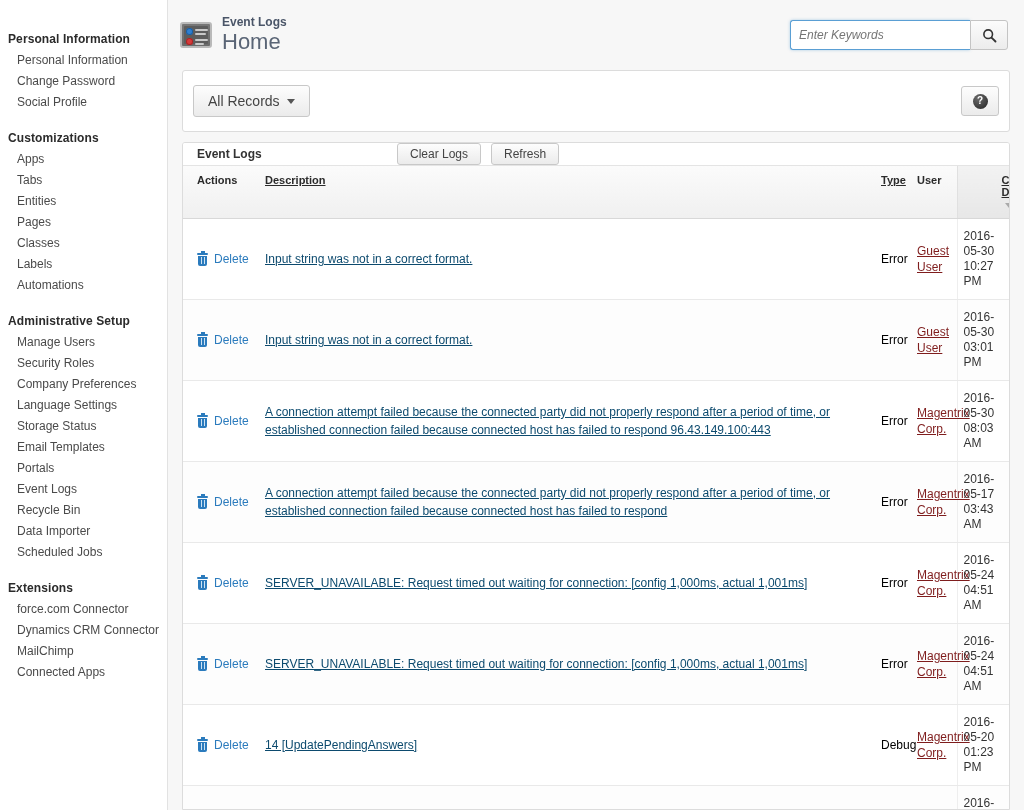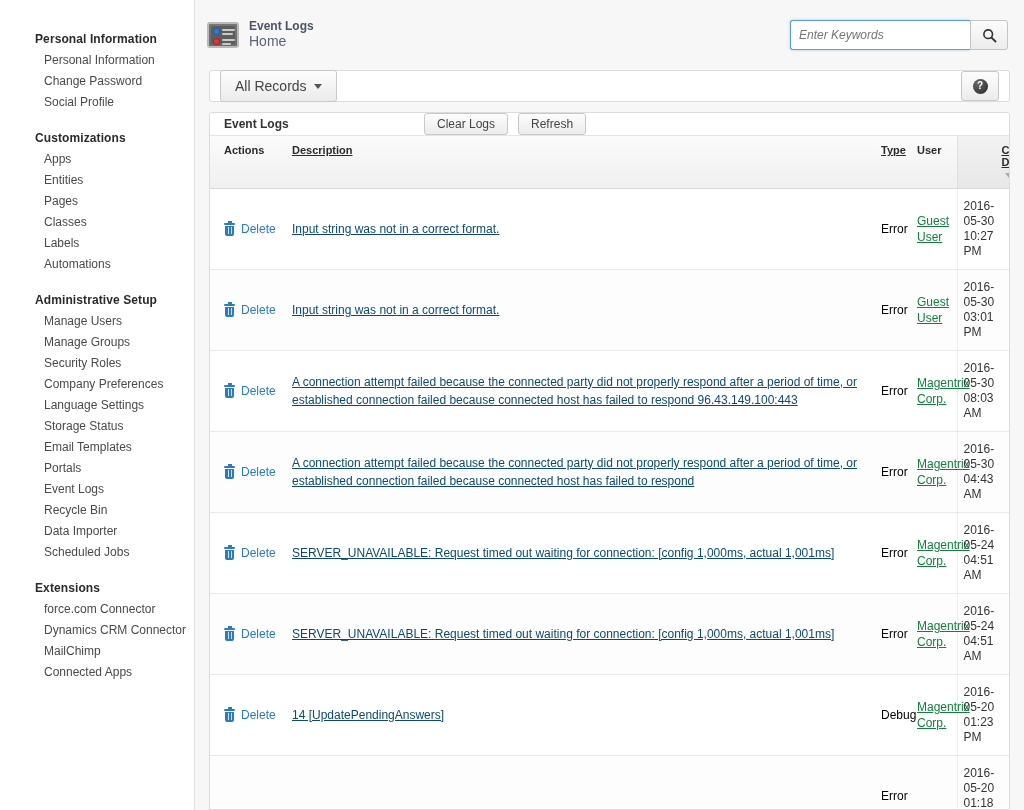--- a/index.html
+++ b/index.html
@@ -13,21 +13,20 @@
     overflow:hidden;
   }
   .page { display:flex; width:1024px; height:810px; }
 
   
   .sidebar {
     width:168px; min-width:168px; height:810px;
     background:#ffffff;
     border-right:1px solid #e2e2e2;
     padding-top:30px;
-    margin-left:27px;
   }
   .nav-group { margin-bottom:16px; }
   .nav-group-title {
     font-weight:bold; font-size:12px; color:#2b2b2b;
     padding:2px 0 4px 8px; letter-spacing:0.1px;
   }
   .nav-item {
     font-size:12px; color:#4a4a4a;
     padding:3px 0 3px 17px;
     cursor:pointer; white-space:nowrap;
@@ -67,21 +66,21 @@
   .app-icon .ln {
     position:absolute; left:13px; height:2px; background:#c9c9c9; border-radius:1px;
   }
   .app-icon .l1 { top:5px; width:13px; }
   .app-icon .l2 { top:9px; width:11px; }
   .app-icon .l3 { top:15px; width:13px; }
   .app-icon .l4 { top:19px; width:9px; }
 
   .app-titles { line-height:1.1; }
   .app-sub { font-size:12px; font-weight:bold; color:#4a5568; margin-bottom:1px; }
-  .app-title { font-size:14px; color:#5a6576; font-weight:normal; }
+  .app-title { font-size:22px; color:#5a6576; font-weight:normal; }
 
   .searchbox { display:flex; align-items:stretch;justify-content:space-between; }
   .searchbox input {
     width:180px; height:30px;
     border:1px solid #5a9fd4;
     border-right:none;
     border-radius:3px 0 0 3px;
     padding:0 8px;
     font-family:"Liberation Sans", sans-serif;
     font-size:12px; font-style:italic; color:#999;
@@ -94,21 +93,21 @@
     border:1px solid #c4c4c4; border-radius:0 3px 3px 0;
     background:linear-gradient(#fcfcfc,#ececec);
     display:flex; align-items:center; justify-content:center;
     cursor:pointer;
   }
 
   
   .filterbar {
     margin:0 14px 0 14px;
     background:#fff; border:1px solid #dcdcdc; border-radius:3px;
-    height:32px; display:flex; align-items:center;
+    height:62px; display:flex; align-items:center;
     padding:0 10px; justify-content:space-between;
   }
   .btn {
     font-family:"Liberation Sans", sans-serif;
     background:linear-gradient(#fdfdfd,#ebebeb);
     border:1px solid #c8c8c8; border-radius:3px;
     color:#444; cursor:pointer;
   }
   .btn-records { height:32px; padding:0 14px; font-size:14px; display:flex; align-items:center; gap:7px; }
   .caret { width:0;height:0;border-left:4px solid transparent;border-right:4px solid transparent;border-top:5px solid #555; }
@@ -183,48 +182,48 @@
   .trash .can:before, .trash .can:after {
     content:""; position:absolute; top:1px; width:1px; height:7px; background:#cfe3f3;
   }
   .trash .can:before { left:2.5px; }
   .trash .can:after  { left:5.5px; }
   .desc-link {
     color:#0c4a6e; text-decoration:underline; cursor:pointer;
     display:block; line-height:18px;
   }
   td.c-type { color:#000000; font-size:12px; }
-  .user-link { color:#15803d; text-decoration:underline; cursor:pointer; font-size:12px; line-height:16px; display:inline-block; }
+  .user-link { color:#7f1d1d; text-decoration:underline; cursor:pointer; font-size:12px; line-height:16px; display:inline-block; }
   td.c-date { border-left:1px solid #eee; font-size:12px; color:#333; line-height:15px;margin-left:32px; }
 </style>
 </head>
 <body>
 
 <div class="page">
 
   <nav class="sidebar" id="sidebar">
       <div class="nav-group">
         <div class="nav-group-title">Personal Information</div>
         <div class="nav-item">Personal Information</div>
         <div class="nav-item">Change Password</div>
         <div class="nav-item">Social Profile</div>
       </div>
       <div class="nav-group">
         <div class="nav-group-title">Customizations</div>
         <div class="nav-item">Apps</div>
+        <div class="nav-item">Tabs</div>
         <div class="nav-item">Entities</div>
         <div class="nav-item">Pages</div>
         <div class="nav-item">Classes</div>
         <div class="nav-item">Labels</div>
         <div class="nav-item">Automations</div>
       </div>
       <div class="nav-group">
         <div class="nav-group-title">Administrative Setup</div>
         <div class="nav-item">Manage Users</div>
-        <div class="nav-item">Manage Groups</div>
         <div class="nav-item">Security Roles</div>
         <div class="nav-item">Company Preferences</div>
         <div class="nav-item">Language Settings</div>
         <div class="nav-item">Storage Status</div>
         <div class="nav-item">Email Templates</div>
         <div class="nav-item">Portals</div>
         <div class="nav-item">Event Logs</div>
         <div class="nav-item">Recycle Bin</div>
         <div class="nav-item">Data Importer</div>
         <div class="nav-item">Scheduled Jobs</div>
@@ -360,21 +359,21 @@
                     <span class="can"></span>
                   </span>
                   <span>Delete</span>
                 </span>
               </td>
               <td>
                 <span class="desc-link">A connection attempt failed because the connected party did not properly respond after a period of time, or established connection failed because connected host has failed to respond</span>
               </td>
               <td class="c-type">Error</td>
               <td><span class="user-link">Magentrix Corp.</span></td>
-              <td class="c-date">2016-05-30 04:43 AM</td>
+              <td class="c-date">2016-05-17 03:43 AM</td>
             </tr>
             <tr>
               <td class="c-actions">
                 <span class="del">
                   <span class="trash">
                     <span class="lid"></span>
                     <span class="can"></span>
                   </span>
                   <span>Delete</span>
                 </span>

